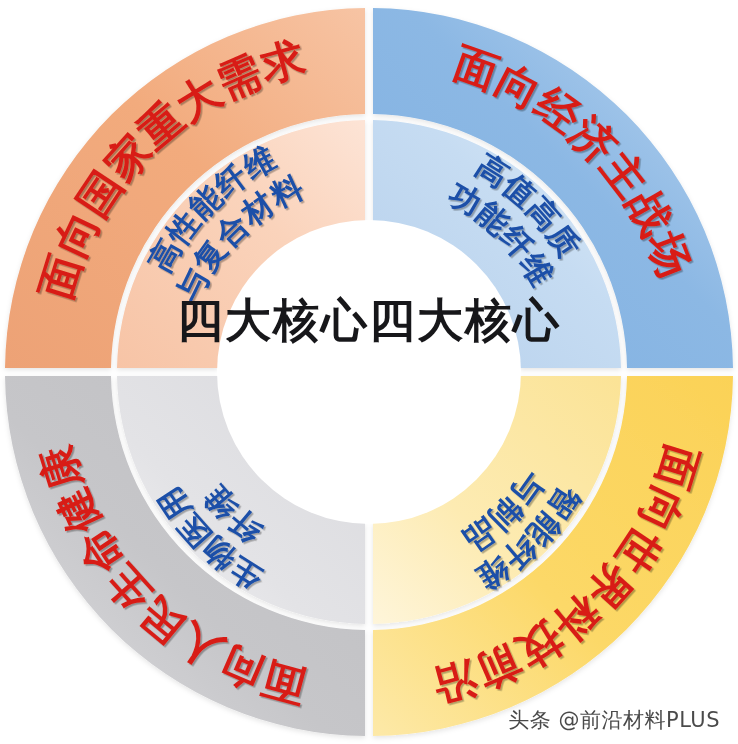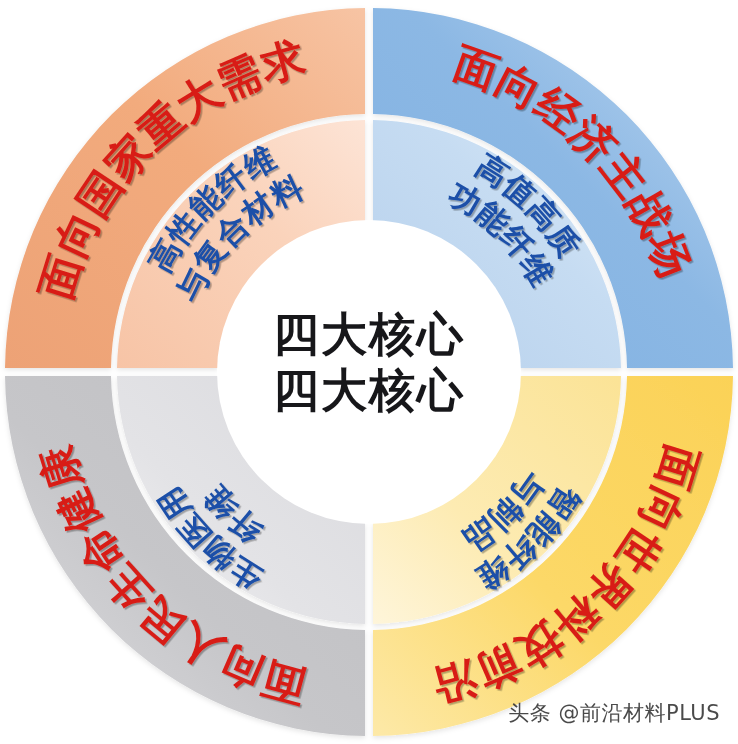--- a/index.html
+++ b/index.html
@@ -28,39 +28,38 @@
     height: 744px;
     display: block;
   }
   .center-text {
     position: absolute;
     left: 219px;
     top: 292px;
     width: 300px;
     height: 140px;
     display: flex;
-    flex-direction: column;
-    align-items: center;
+    flex-direction: row;
     justify-content: center;
     text-align: center;
     pointer-events: none;
   }
   .center-line {
     font-family: "DejaVu Sans", "Liberation Sans", sans-serif;
     font-weight: bold;
     font-size: 46px;
     line-height: 1.22;
     color: #17171a;
     letter-spacing: 2px;
     white-space: nowrap;
   }
   .watermark {
     position: absolute;
     right: 18px;
-    bottom: 17px;
+    bottom: 10px;
     font-family: "DejaVu Sans", "Liberation Sans", sans-serif;
     font-size: 21px;
     color: #3b3b3b;
     letter-spacing: 0.5px;
     white-space: nowrap;
     opacity: 0.92;
   }
   .arc-label {
     font-family: "DejaVu Sans", "Liberation Sans", sans-serif;
     font-weight: bold;

